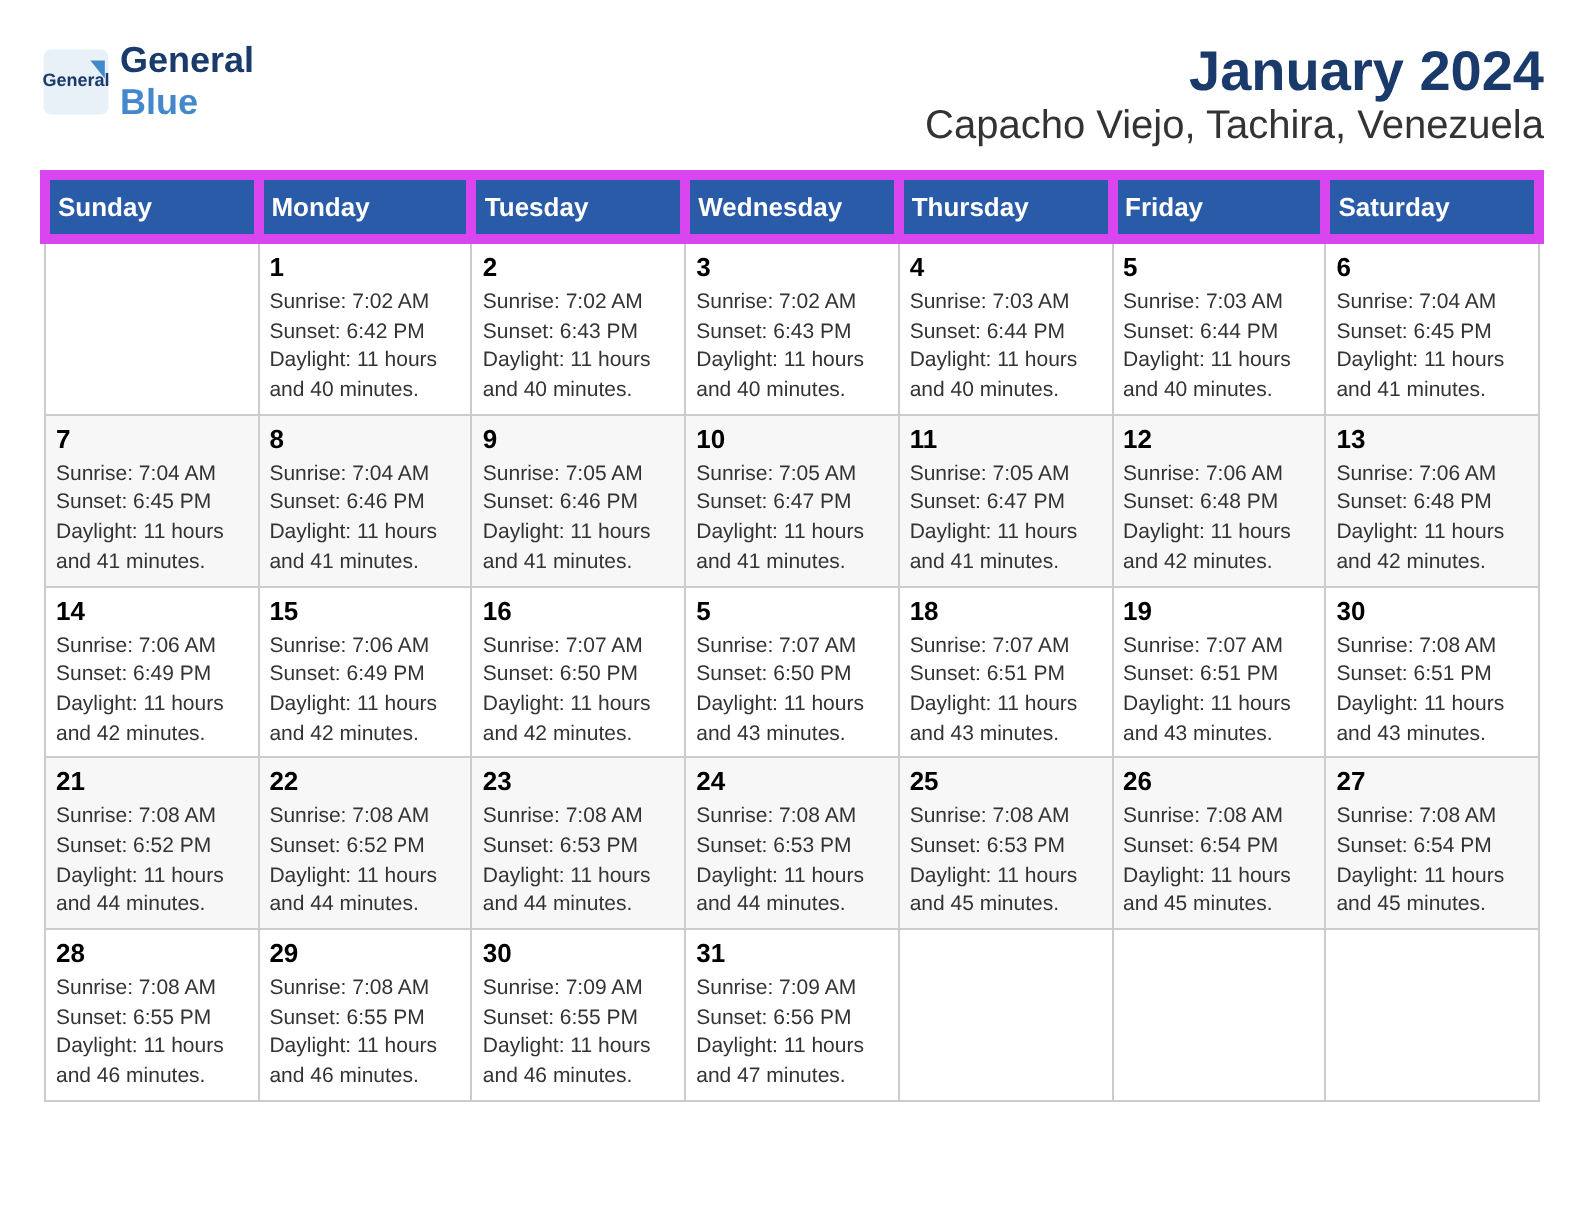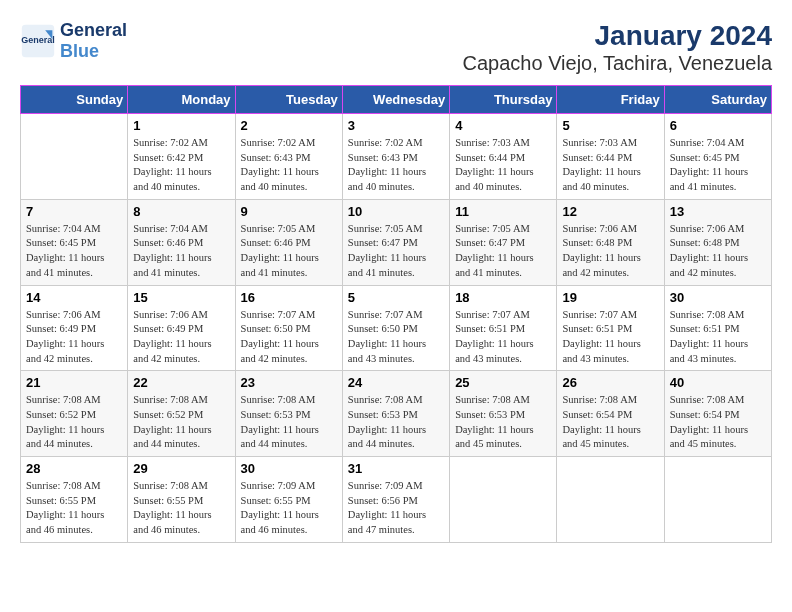--- a/index.html
+++ b/index.html
@@ -44,24 +44,24 @@
     }
     table {
       width: 100%;
       border-collapse: collapse;
       font-size: 11px;
     }
     thead tr th {
       background-color: #2a5ba8;
       color: #fff;
       padding: 6px 4px;
-      text-align: right;
+      text-align: left;
       font-size: 13px;
       font-weight: bold;
-      border: 1px solid #d946ef;
+      border: 5px solid #d946ef;
     }
     tbody tr td {
       border: 1px solid #ccc;
       vertical-align: top;
       padding: 4px 5px;
       height: 80px;
       background: #fff;
     }
     tbody tr:nth-child(even) td {
       background: #f7f7f7;
@@ -70,21 +70,20 @@
       font-weight: bold;
       font-size: 13px;
       color: #000;
       display: block;
       margin-bottom: 3px;
     }
     .day-info {
       color: #333;
       font-size: 10.5px;
       line-height: 1.4;
-      font-family: Liberation Serif, serif;
     }
     .empty-cell {
       background: #fff !important;
     }
   </style>
 </head>
 <body>
 
 <div class="header">
   <div class="logo">
@@ -223,21 +222,21 @@
         </td>
         <td>
           <span class="day-number">25</span>
           <div class="day-info">Sunrise: 7:08 AM<br>Sunset: 6:53 PM<br>Daylight: 11 hours<br>and 45 minutes.</div>
         </td>
         <td>
           <span class="day-number">26</span>
           <div class="day-info">Sunrise: 7:08 AM<br>Sunset: 6:54 PM<br>Daylight: 11 hours<br>and 45 minutes.</div>
         </td>
         <td>
-          <span class="day-number">40</span>
+          <span class="day-number">27</span>
           <div class="day-info">Sunrise: 7:08 AM<br>Sunset: 6:54 PM<br>Daylight: 11 hours<br>and 45 minutes.</div>
         </td>
       </tr>
       <tr>
         <td>
           <span class="day-number">28</span>
           <div class="day-info">Sunrise: 7:08 AM<br>Sunset: 6:55 PM<br>Daylight: 11 hours<br>and 46 minutes.</div>
         </td>
         <td>
           <span class="day-number">29</span>

